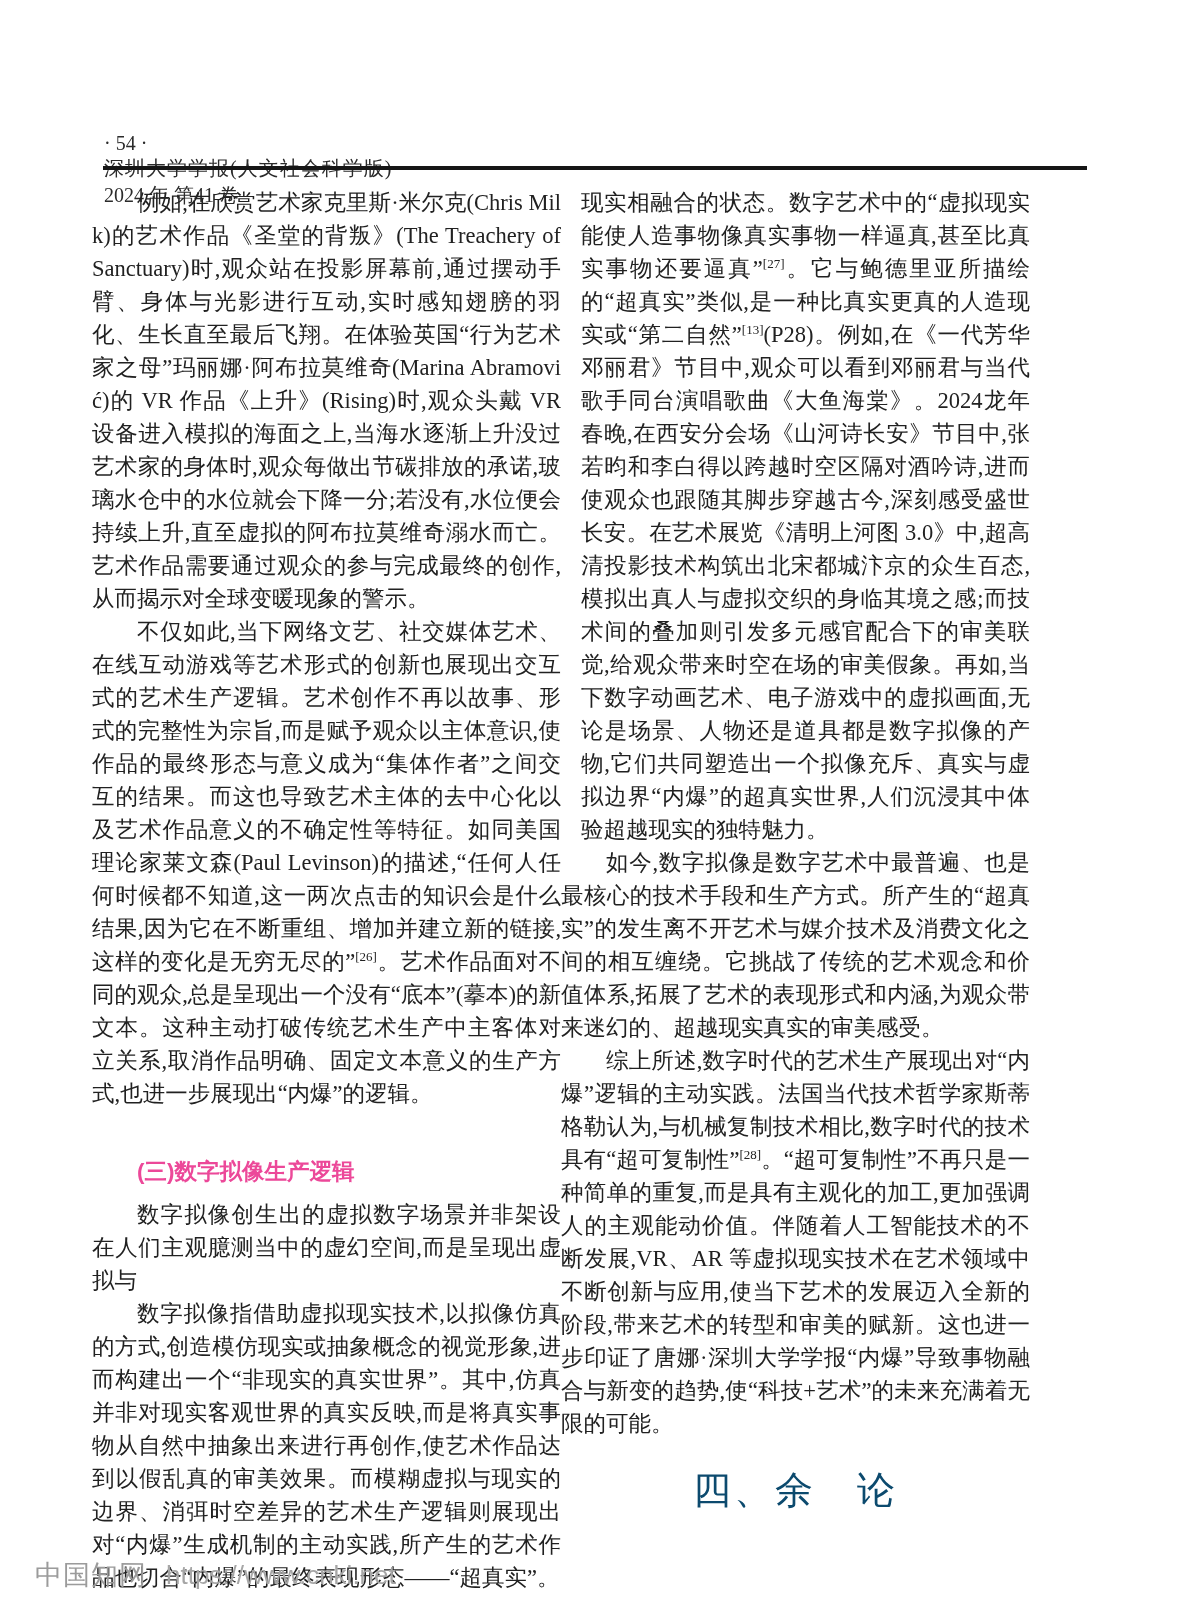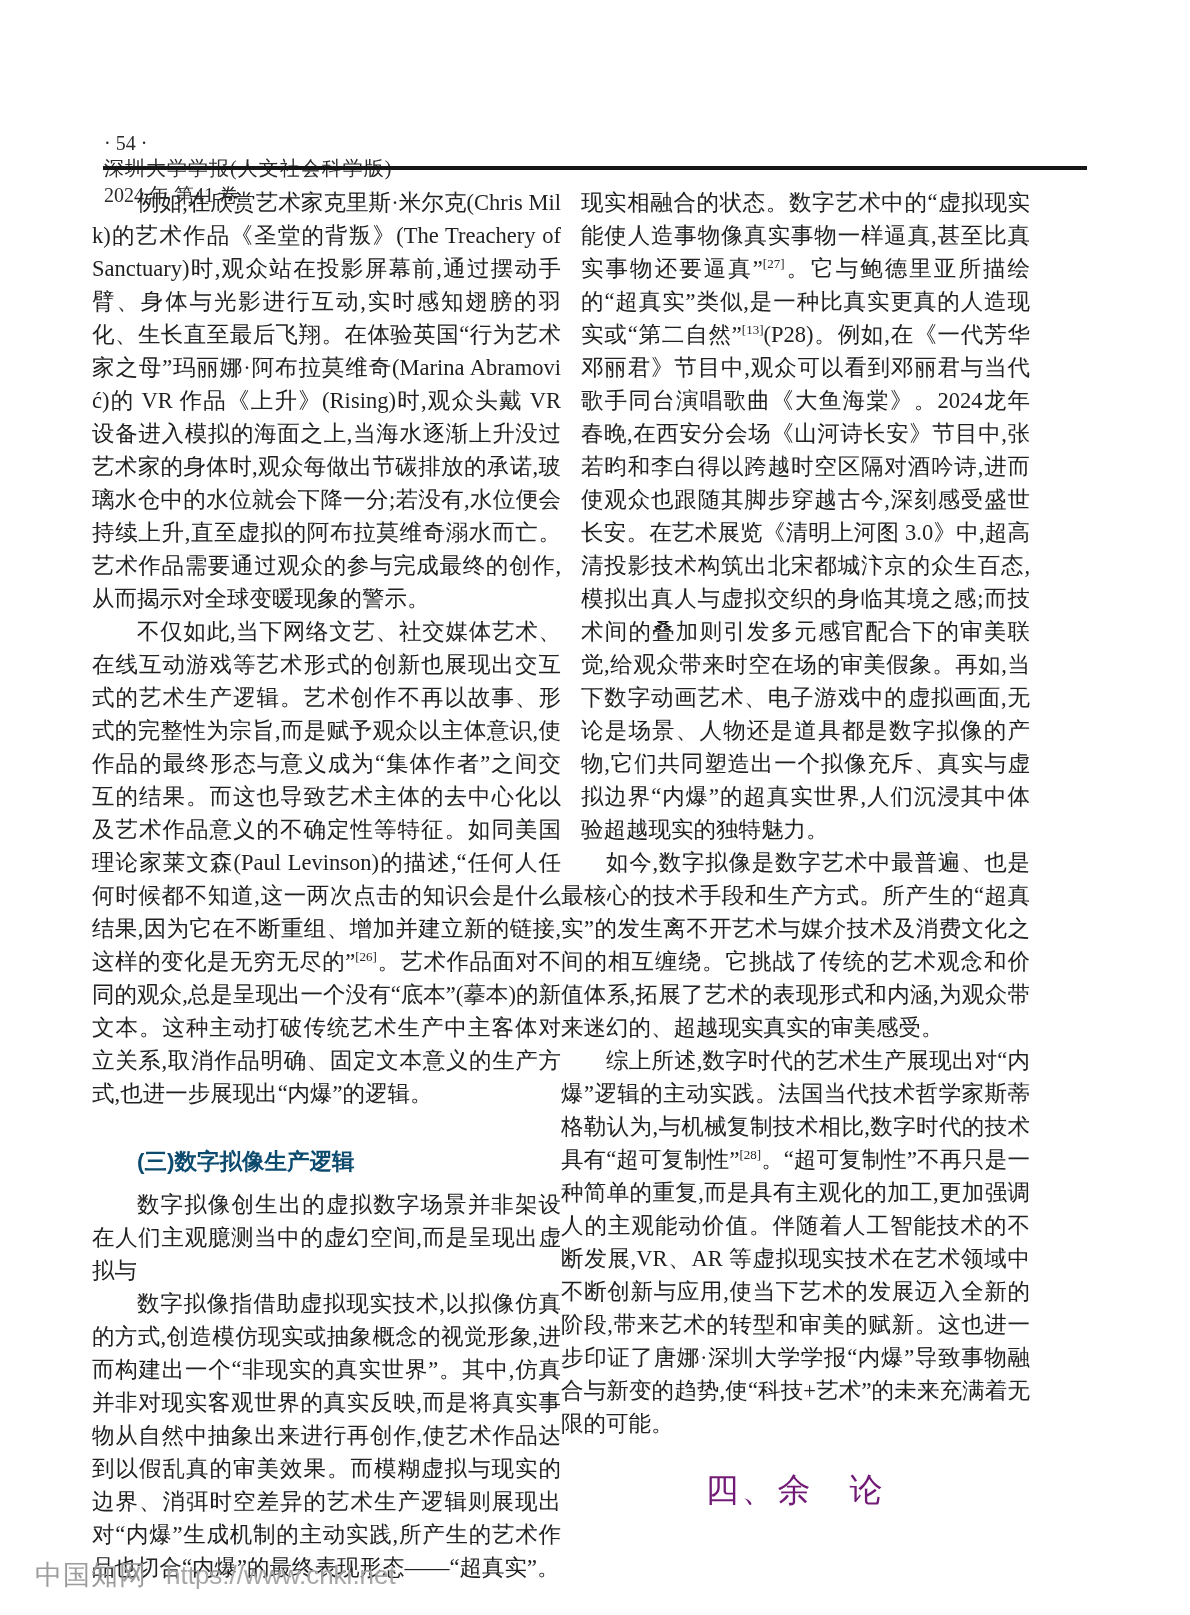--- a/index.html
+++ b/index.html
@@ -57,36 +57,36 @@
     text-indent: 2em;
     word-break: break-all;
   }
   .column p.no-indent { text-indent: 0; margin-left: 20px; }
   .column sup {
     font-size: 13px;
     line-height: 0;
     vertical-align: super;
   }
   .column h3 {
-    margin: 37px 0 11px 0;
+    margin: 47px 0 11px 0;
     font-family: "Liberation Sans", "DejaVu Sans", sans-serif;
     font-weight: bold;
     font-size: 22.5px;
     line-height: 30px;
-    color: #0c4a6e;
+    color: #ec4899;
     text-indent: 2em;
   }
   .column h2 {
     margin: 29px 0 27px 0;
     font-weight: normal;
-    font-size: 33px;
+    font-size: 38px;
     line-height: 42px;
     text-align: center;
     letter-spacing: 3px;
-    color: #701a75;
+    color: #0c4a6e;
   }
   
   .footer {
     position: absolute;
     left: 35px;
     bottom: 22px;
     display: flex;
     align-items: baseline;
     gap: 19px;
     color: #9b9b9b;

